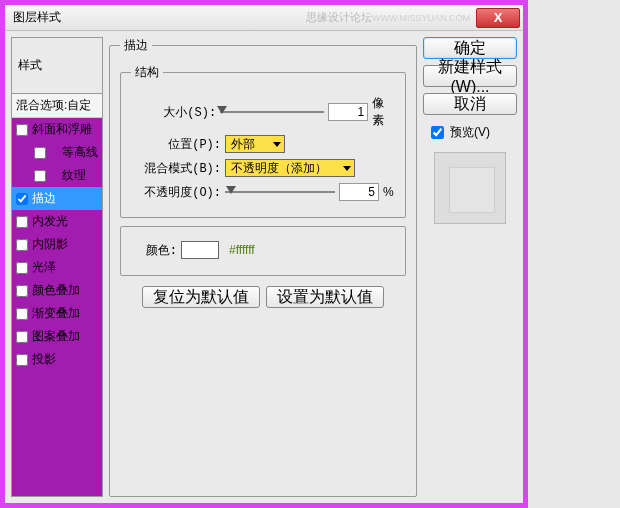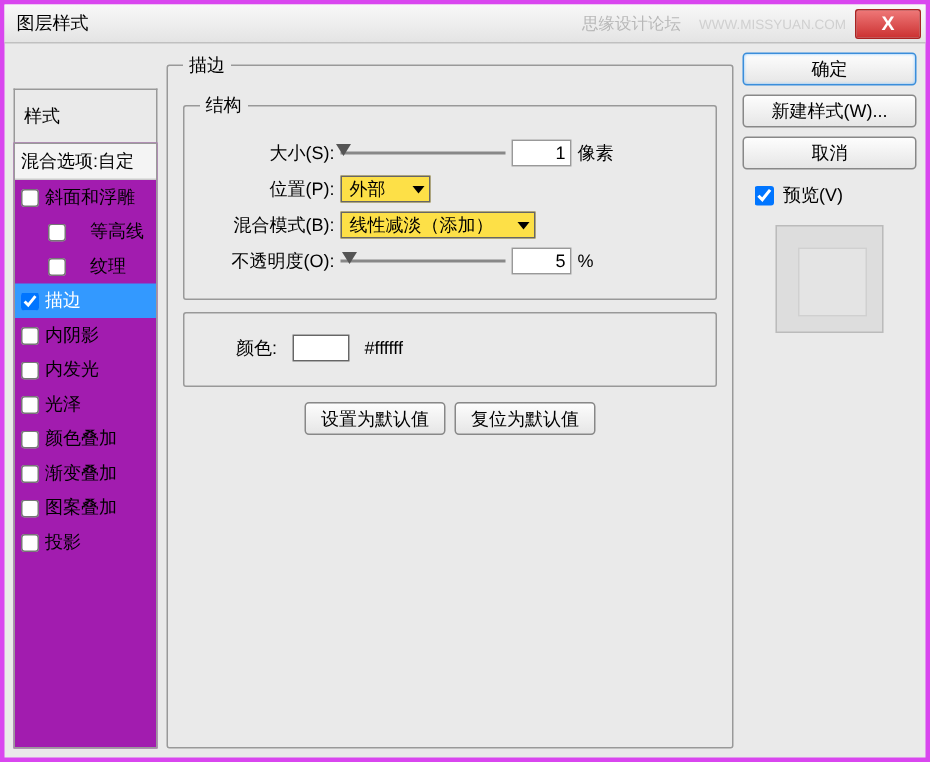--- a/index.html
+++ b/index.html
@@ -4,41 +4,41 @@
 <style>
   * { box-sizing: border-box; }
   body {
     margin: 0;
     font-family: "Microsoft YaHei", "SimSun", Arial, sans-serif;
     font-size: 12px;
     color: #000;
     background: #e8e8e8;
   }
   .window {
-    width: 620px;
+    width: 528px;
     height: 508px;
     background: #eaeaea;
-    border: 3px solid #d946ef;
+    border: 5px solid #d946ef;
     display: flex;
     flex-direction: column;
   }
   .titlebar {
     height: 26px;
     background: linear-gradient(#f8f8f8, #e4e4e4);
     border-bottom: 1px solid #c0c0c0;
     display: flex;
     align-items: center;
     padding: 0 0 0 8px;
   }
   .titlebar .title { flex: 0 0 auto; }
   .titlebar .spacer { flex: 1; }
   .titlebar .watermark {
     color: #b8b8b8;
     font-size: 11px;
-    margin-right: 12px;
+    margin-right: 0;
   }
   .titlebar .watermark2 {
     color: #d0d0d0;
     font-size: 9px;
     margin-right: 6px;
   }
   .close-btn {
     width: 44px;
     height: 20px;
     background: linear-gradient(#e77, #c33);
@@ -60,23 +60,22 @@
     gap: 6px;
   }
   .left-panel {
     width: 96px;
     display: flex;
     flex-direction: column;
   }
   .left-header {
     border: 1px solid #999;
     border-bottom: none;
-    padding: 9px 6px;
+    padding: 19px 6px;
     background: #eaeaea;
-    margin-top: 24px;
   }
   .style-list {
     border: 1px solid #999;
     background: #a21caf;
     flex: 1;
     overflow: hidden;
   }
   .style-item {
     padding: 3px 4px;
     display: flex;
@@ -118,20 +117,21 @@
   }
   .row {
     display: flex;
     align-items: center;
     margin: 6px 0;
     gap: 4px;
   }
   .row .lbl {
     width: 90px;
     text-align: right;
+    font-family: Liberation Mono, monospace;
   }
   .slider-track {
     width: 110px;
     height: 2px;
     background: #888;
     position: relative;
     display: inline-block;
   }
   .slider-thumb {
     position: absolute;
@@ -173,37 +173,37 @@
   }
   .color-swatch {
     width: 38px;
     height: 18px;
     border: 1px solid #666;
     background: #fff;
     display: inline-block;
     cursor: pointer;
   }
   .hex-label {
-    color: #000000;
+    color: #4d7c0f;
     margin-left: 6px;
   }
   .btn-row {
     display: flex;
     gap: 6px;
     margin-top: 10px;
     justify-content: center;
   }
   .btn {
     min-width: 90px;
     height: 22px;
     border: 1px solid #888;
     background: linear-gradient(#fdfdfd, #e6e6e6);
     border-radius: 3px;
     padding: 0 10px;
-    font-size: 12px;
+    font-size: 16px;
     cursor: pointer;
     display: inline-flex;
     align-items: center;
     justify-content: center;
   }
   .right-panel {
     width: 116px;
     display: flex;
     flex-direction: column;
     gap: 6px;
@@ -273,25 +273,25 @@
         <div class="style-item indent">
           <input type="checkbox" style="">
           <span>纹理</span>
         </div>
         <div class="style-item selected">
           <input type="checkbox" checked="" style="">
           <span>描边</span>
         </div>
         <div class="style-item">
           <input type="checkbox" style="">
+          <span>内发光</span>
+        </div>
+        <div class="style-item">
+          <input type="checkbox" style="">
           <span>内阴影</span>
-        </div>
-        <div class="style-item">
-          <input type="checkbox" style="">
-          <span>内发光</span>
         </div>
         <div class="style-item">
           <input type="checkbox" style="">
           <span>光泽</span>
         </div>
         <div class="style-item">
           <input type="checkbox" style="">
           <span>颜色叠加</span>
         </div>
         <div class="style-item">
@@ -328,48 +328,48 @@
           <div class="row">
             <span class="lbl">位置(P):</span>
             <span class="select" style="width:60px">
               <span>外部</span>
             </span>
           </div>
 
           <div class="row">
             <span class="lbl">混合模式(B):</span>
             <span class="select" style="width:130px">
-              <span>线性减淡（添加）</span>
+              <span>不透明度（添加）</span>
             </span>
           </div>
 
           <div class="row">
             <span class="lbl">不透明度(O):</span>
             <span class="slider-track">
               <span class="slider-thumb" style="left:1px"></span>
             </span>
             <input class="num-input" value="5" style="">
             <span>%</span>
           </div>
         </fieldset>
 
         <fieldset>
           <div class="row">
-            <span class="lbl" style="width:40px;text-align:center;margin-left:18px">颜色:</span>
+            <span class="lbl" style="width:40px;text-align:right;margin-left:6px">颜色:</span>
             <span class="color-swatch"></span>
             <span class="hex-label">#ffffff</span>
           </div>
         </fieldset>
 
         <div class="btn-row">
           <button class="btn">
-            <span>设置为默认值</span>
+            <span>复位为默认值</span>
           </button>
           <button class="btn">
-            <span>复位为默认值</span>
+            <span>设置为默认值</span>
           </button>
         </div>
       </fieldset>
     </div>
 
     <div class="right-panel">
       <button class="btn primary">
         <span>确定</span>
       </button>
       <button class="btn">

